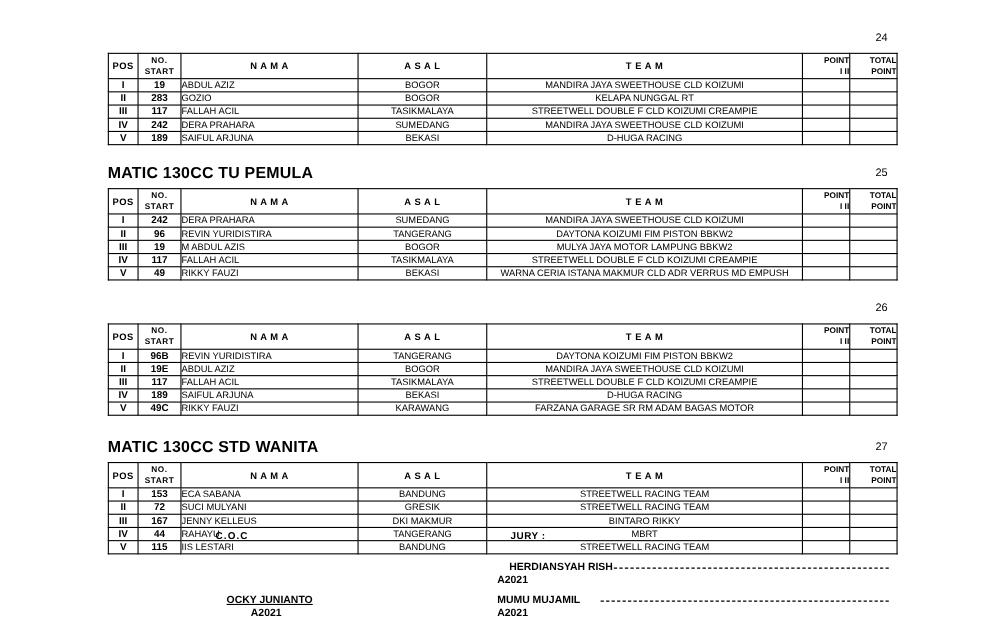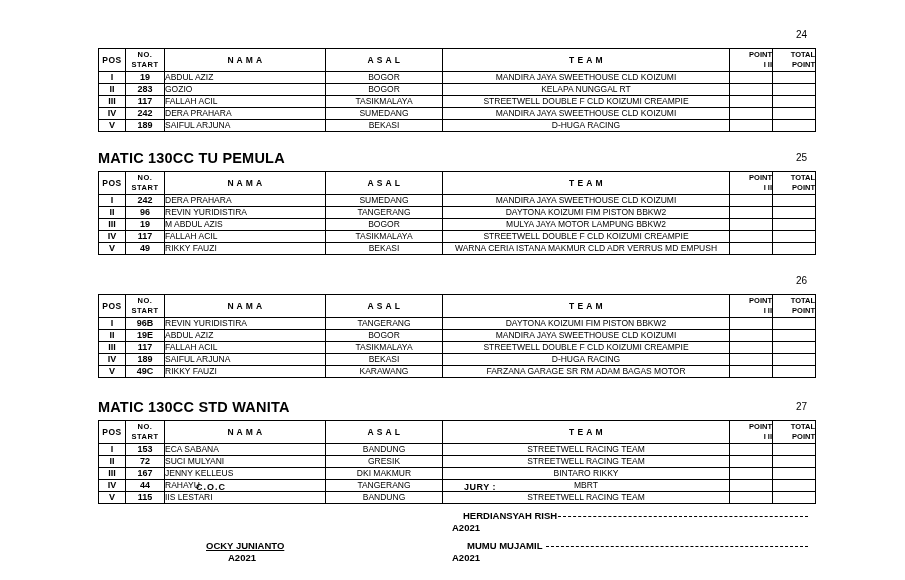--- a/index.html
+++ b/index.html
@@ -149,21 +149,20 @@
     top: 40px;
     font-size: 9.5px;
     font-weight: bold;
   }
   .jury2-name {
     position: absolute;
     left: 452px;
     top: 58px;
     font-size: 9.5px;
     font-weight: bold;
-    margin-left: 15px;
   }
   .jury2-id {
     position: absolute;
     left: 452px;
     top: 70px;
     font-size: 9.5px;
     font-weight: bold;
   }
   .dash1 {
     position: absolute;

